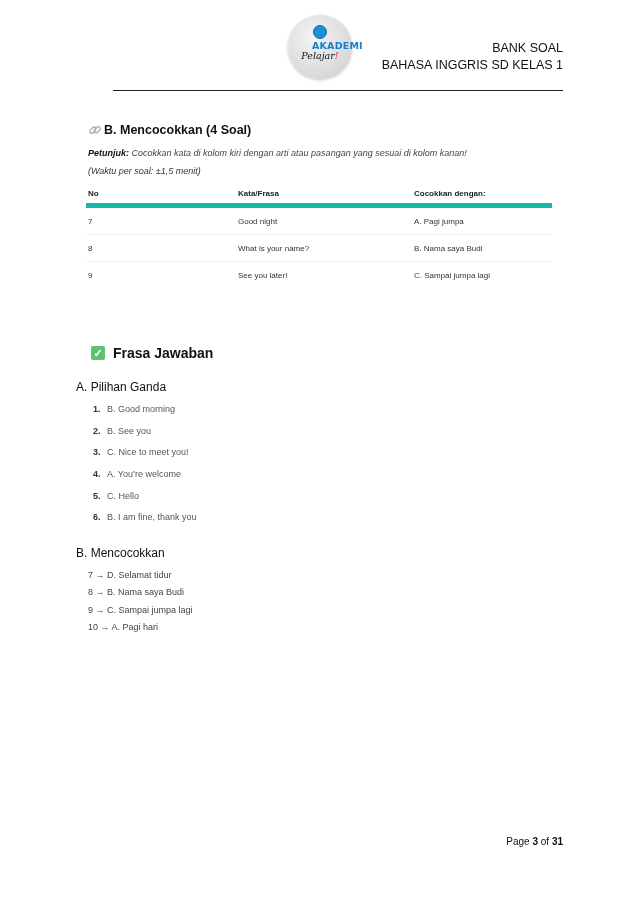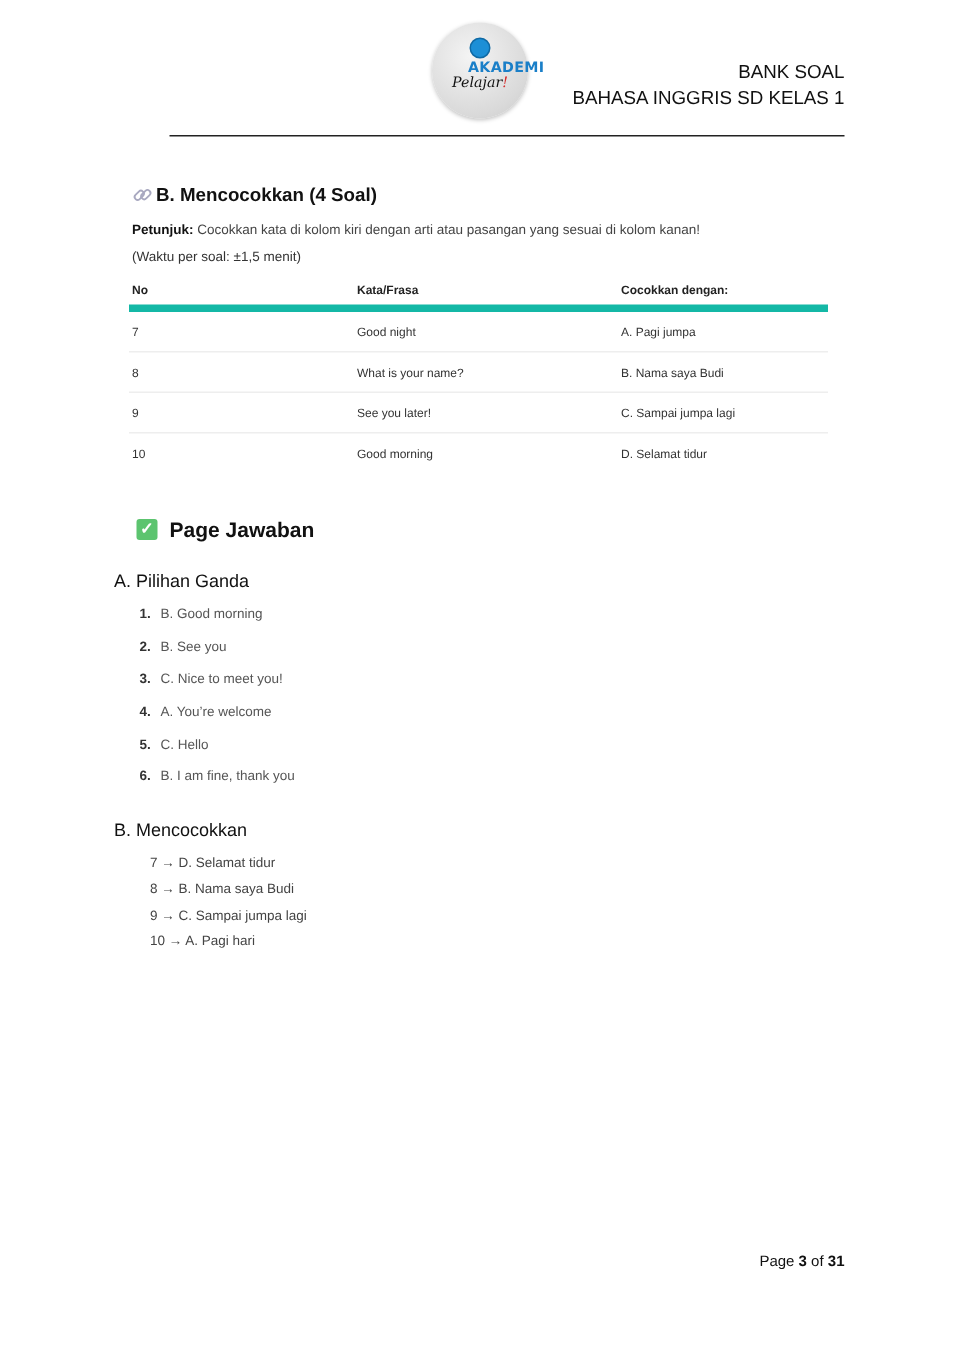--- a/index.html
+++ b/index.html
@@ -11,39 +11,39 @@
   .logo .l1 { font-family:"DejaVu Sans", sans-serif; font-weight:bold; font-size:9.5px; color:#1a7fc8; margin-top:1px; letter-spacing:0.2px;padding-left:24px; }
   .logo .l2 { font-family:"DejaVu Serif", serif; font-style:italic; font-weight:normal; font-size:9.5px; color:#111; margin-top:-1px; }
   .logo .l2 .ex { color:#d62c2c; }
   .hdr { position:absolute; right:77px; text-align:right; font-weight:normal; color:#111; font-size:12.5px; }
   .hdr1 { top:41px; }
   .hdr2 { top:58px; }
   .hr { position:absolute; left:113px; top:90px; width:450px; height:1px; background:#222; }
 
   .sec-title { position:absolute; left:88px; top:123px; font-size:12.5px; font-weight:bold; color:#111; display:flex; align-items:center; gap:2px; }
   .link-icon { width:14px; height:14px; display:inline-block; }
-  .instr { position:absolute; left:88px; top:148px; font-size:9px; color:#444; }
+  .instr { position:absolute; left:88px; top:148px; font-size:9px; color:#444;font-style:italic; }
   .instr b { color:#111; }
-  .time { position:absolute; left:88px; top:166px; font-size:9px; color:#333; }
+  .time { position:absolute; left:88px; top:166px; font-size:9px; font-style:italic; color:#333; }
 
   table.match { position:absolute; left:86px; top:184px; width:466px; border-collapse:collapse; font-size:8px; color:#333; }
   table.match th { text-align:left; font-weight:bold; color:#222; padding:0 2px; height:19px; border-bottom:5px solid #14b8a6; }
   table.match td { padding:0 2px; height:26px; border-bottom:1px solid #eeeeee; }
   table.match tr:last-child td { border-bottom:none; }
   .c1 { width:146px; } .c2 { width:172px; }
 
   .kunci { position:absolute; left:91px; top:345px; font-size:14px; font-weight:bold; color:#111; display:flex; align-items:center; gap:8px; }
   .check { width:14px; height:14px; background:#5cc46f; border-radius:2px; display:inline-flex; align-items:center; justify-content:center; color:#fff; font-size:11px; line-height:14px; }
   .subh { position:absolute; left:76px; font-size:12px; color:#111; }
   .subA { top:380px; }
   .subB { top:546px; }
   .mc-list { position:absolute; left:93px; top:404px; margin:0; padding:0; list-style:none; font-size:9px; color:#555; }
   .mc-list li { height:21.7px; display:flex; }
   .mc-list .num { font-weight:bold; color:#333; width:14px; }
-  .match-list { position:absolute; left:88px; top:570px; font-size:9px; color:#444;margin-left:12px; }
+  .match-list { position:absolute; left:88px; top:570px; font-size:9px; color:#444; }
   .match-list div { height:17.3px; }
   .footer { position:absolute; right:77px; top:836px; font-size:10px; color:#111; }
   .footer b { font-weight:bold; }
 </style>
 </head>
 <body>
 
 <div class="logo">
   <div class="globe"></div>
   <div class="l1">AKADEMI</div>
@@ -80,31 +80,26 @@
     <tr>
       <td>8</td>
       <td>What is your name?</td>
       <td>B. Nama saya Budi</td>
     </tr>
     <tr>
       <td>9</td>
       <td>See you later!</td>
       <td>C. Sampai jumpa lagi</td>
     </tr>
-    <tr>
-      <td>10</td>
-      <td>Good morning</td>
-      <td>D. Selamat tidur</td>
-    </tr>
   </tbody>
 </table>
 
 <div class="kunci">
   <span class="check">✓</span>
-  <span>Page Jawaban</span>
+  <span>Frasa Jawaban</span>
 </div>
 
 <div class="subh subA">A. Pilihan Ganda</div>
 <ol class="mc-list">
   <li>
       <span class="num">1.</span>
       <span>B. Good morning</span>
     </li>
   <li>
       <span class="num">2.</span>

